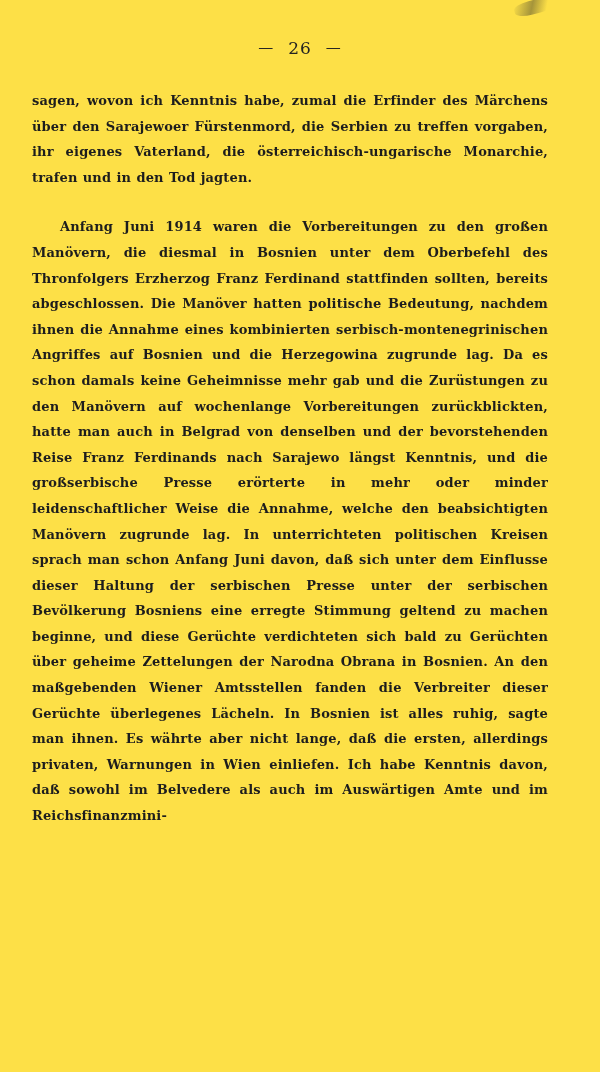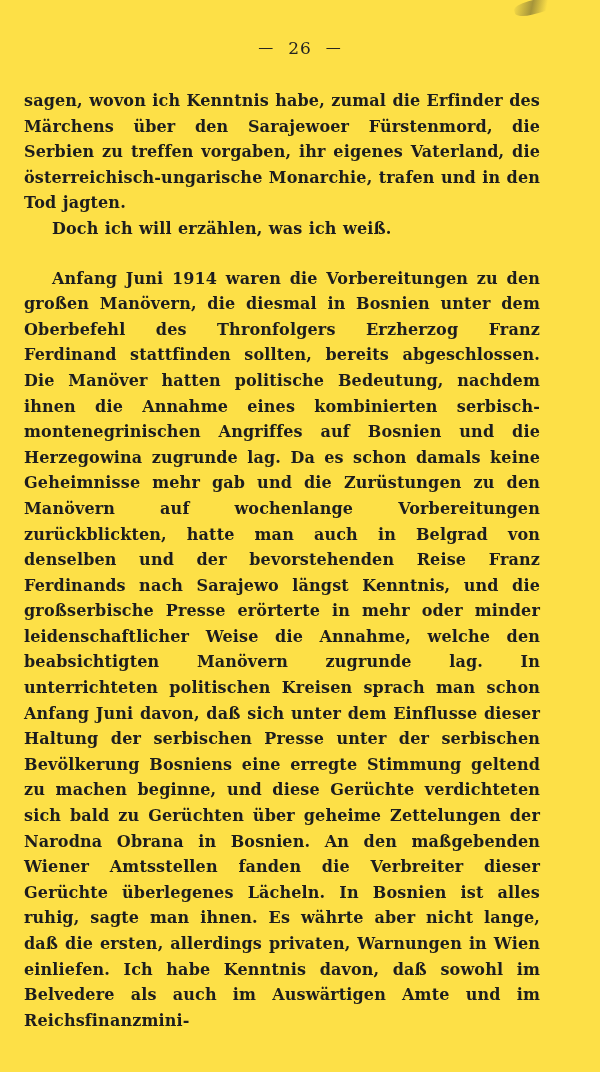--- a/index.html
+++ b/index.html
@@ -50,23 +50,23 @@
     font-size: 15px;
     vertical-align: 2px;
   }
   .page-number {
     display: inline-block;
   }
 
   .body-text {
     position: absolute;
     top: 88px;
-    left: 24px;
+    left: 32px;
     width: 516px;
-    font-size: 16px;
+    font-size: 13px;
     line-height: 25.6px;
     text-align: justify;
     text-justify: inter-word;
     color: #1d1d1d;
     font-family: "DejaVu Serif", serif;
     
     font-weight: 600;
     letter-spacing: 0.15px;
     word-spacing: 0.6px;
   }
@@ -91,17 +91,16 @@
 <div class="page">
 
   <div class="scan-mark"></div>
 
   <div class="page-header">
     <span class="dash">—</span><span class="page-number">26</span><span class="dash">—</span>
   </div>
 
   <div class="body-text">
     <p>sagen, wovon ich Kenntnis habe, zumal die Erfinder des Märchens über den Sarajewoer Fürstenmord, die Serbien zu treffen vorgaben, ihr eigenes Vaterland, die österreichisch-ungarische Monarchie, trafen und in den Tod jagten.</p>
-    <p class="indent">Doch ich will erzählen, was ich weiß.</p>
     <p class="indent last">Anfang Juni 1914 waren die Vorbereitungen zu den großen Manövern, die diesmal in Bosnien unter dem Oberbefehl des Thronfolgers Erzherzog Franz Ferdinand stattfinden sollten, bereits abgeschlossen. Die Manöver hatten politische Bedeutung, nachdem ihnen die Annahme eines kombinierten serbisch-montenegrinischen Angriffes auf Bosnien und die Herzegowina zugrunde lag. Da es schon damals keine Geheimnisse mehr gab und die Zurüstungen zu den Manövern auf wochenlange Vorbereitungen zurückblickten, hatte man auch in Belgrad von denselben und der bevorstehenden Reise Franz Ferdinands nach Sarajewo längst Kenntnis, und die großserbische Presse erörterte in mehr oder minder leidenschaftlicher Weise die Annahme, welche den beabsichtigten Manövern zugrunde lag. In unterrichteten politischen Kreisen sprach man schon Anfang Juni davon, daß sich unter dem Einflusse dieser Haltung der serbischen Presse unter der serbischen Bevölkerung Bosniens eine erregte Stimmung geltend zu machen beginne, und diese Gerüchte verdichteten sich bald zu Gerüchten über geheime Zettelungen der Narodna Obrana in Bosnien. An den maßgebenden Wiener Amtsstellen fanden die Verbreiter dieser Gerüchte überlegenes Lächeln. In Bosnien ist alles ruhig, sagte man ihnen. Es währte aber nicht lange, daß die ersten, allerdings privaten, Warnungen in Wien einliefen. Ich habe Kenntnis davon, daß sowohl im Belvedere als auch im Auswärtigen Amte und im Reichsfinanzmini-</p>
   </div>
 
 </div>
 
 </body></html>

